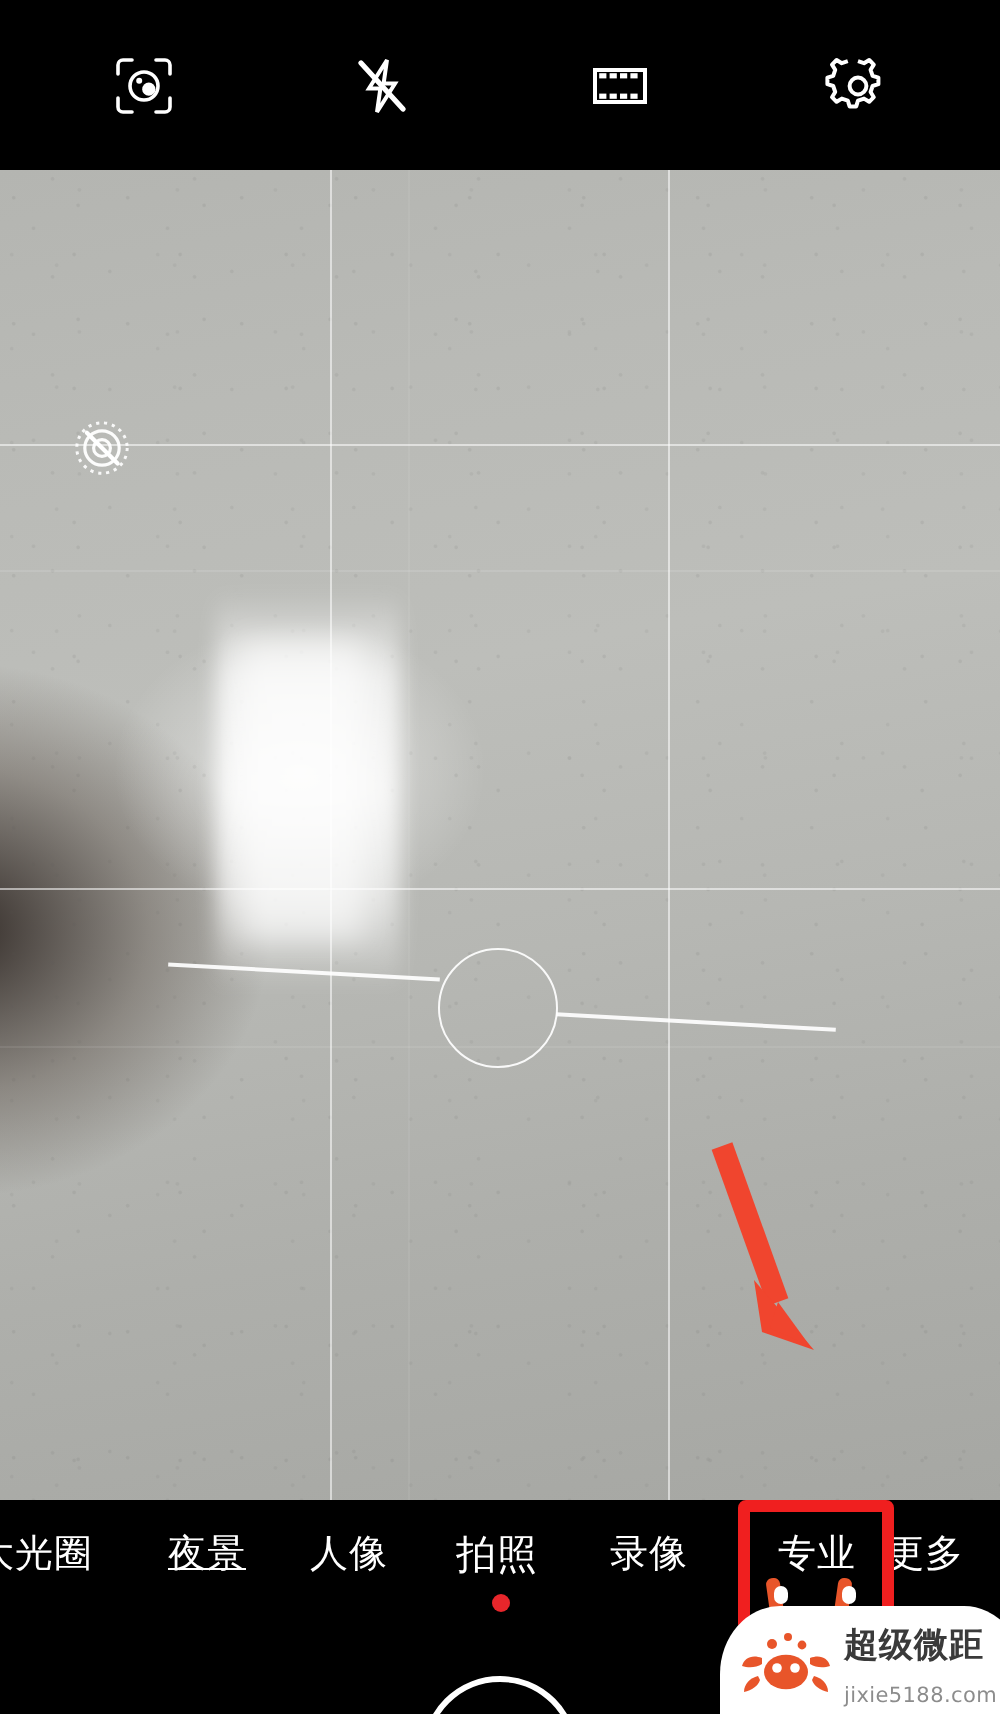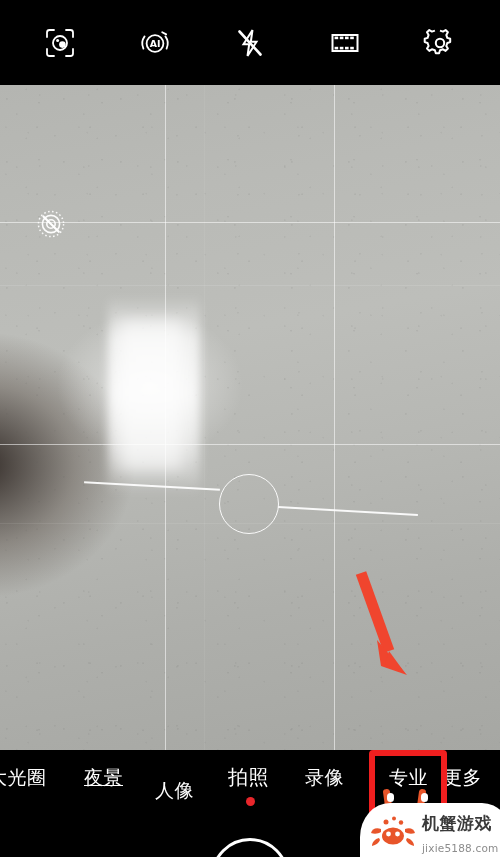--- a/index.html
+++ b/index.html
@@ -311,29 +311,20 @@
           <path d="M23 4 H27.5 A2.5 2.5 0 0 1 30 6.5 V11"></path>
           <path d="M30 23 V27.5 A2.5 2.5 0 0 1 27.5 30 H23"></path>
           <path d="M11 30 H6.5 A2.5 2.5 0 0 1 4 27.5 V23"></path>
           <circle cx="17" cy="17" r="7"></circle>
         </g>
         <circle cx="19.4" cy="18.6" r="3.3" fill="#ffffff"></circle>
         <circle cx="14.6" cy="14.4" r="1.5" fill="#ffffff"></circle>
       </svg>
     </div>
 
-    <div class="topicon" title="AI">
-      <svg width="34" height="34" viewBox="0 0 34 34" aria-hidden="true">
-        <circle cx="17" cy="17.5" r="8.4" fill="none" stroke="#ffffff" stroke-width="1.8"></circle>
-        <path d="M5.4 22.6 A12.2 12.2 0 0 1 6.6 10.4" fill="none" stroke="#ffffff" stroke-width="1.8" stroke-linecap="round"></path>
-        <path d="M28.6 22.6 A12.2 12.2 0 0 0 27.4 10.4" fill="none" stroke="#ffffff" stroke-width="1.8" stroke-linecap="round"></path>
-        <path d="M24.2 6.2 L28.2 8.4" fill="none" stroke="#ffffff" stroke-width="1.8" stroke-linecap="round"></path>
-        <text x="17" y="21.3" font-family="DejaVu Sans, sans-serif" font-size="9.4" font-weight="700" fill="#ffffff" text-anchor="middle">AI</text>
-      </svg>
-    </div>
 
     <div class="topicon" title="flash off">
       <svg width="34" height="34" viewBox="0 0 34 34" aria-hidden="true">
         <path d="M19.5 4 L10.5 18.2 H16.2 L14.5 30 L23.5 15.8 H17.8 Z" fill="none" stroke="#ffffff" stroke-width="2"></path>
         <path d="M6.5 5.5 L27.5 28.5" stroke="#ffffff" stroke-width="2.6" stroke-linecap="round"></path>
       </svg>
     </div>
 
     <div class="topicon" title="filter">
       <svg width="34" height="34" viewBox="0 0 34 34" aria-hidden="true">
@@ -395,21 +386,21 @@
       <path d="M26 8 L54 86" stroke="#f0452e" stroke-width="11" stroke-linecap="butt"></path>
       <path d="M42 75 L72 110 L46 101 Z" fill="#f0452e"></path>
       <path d="M54 86 L70 108 L50 99 Z" fill="#f0452e"></path>
     </svg>
   </div>
 
   <div class="bottombar">
     <div class="modes">
       <div class="mode" style="left:-12px;">大光圈</div>
       <div class="mode" style="left:84px;text-decoration:underline;">夜景</div>
-      <div class="mode" style="left:155px;margin-top:13px;">人像</div>
+      <div class="mode" style="left:155px;">人像</div>
       <div class="mode active" style="left:228px; top:17px;">拍照</div>
       <div class="mode" style="left:305px;">录像</div>
       <div class="mode" style="left:389px;">专业</div>
       <div class="mode" style="left:443px;">更多</div>
       <div class="active-dot" style="left:246px;"></div>
     </div>
   </div>
 
   <div class="annot-rect"></div>
 
@@ -432,17 +423,17 @@
           <circle cx="16" cy="7" r="2.5"></circle>
           <circle cx="24" cy="3.5" r="2"></circle>
           <circle cx="31" cy="7.5" r="2.2"></circle>
         </g>
         <g fill="#ffffff">
           <circle cx="18.5" cy="19" r="2.4"></circle>
           <circle cx="27.5" cy="19" r="2.4"></circle>
         </g>
       </svg>
     </div>
-    <div class="wm-text">机蟹游戏</div>
+    <div class="wm-text">超级微距</div>
     <div class="wm-url">jixie5188.com</div>
   </div>
 
 </div>
 
 </body></html>

